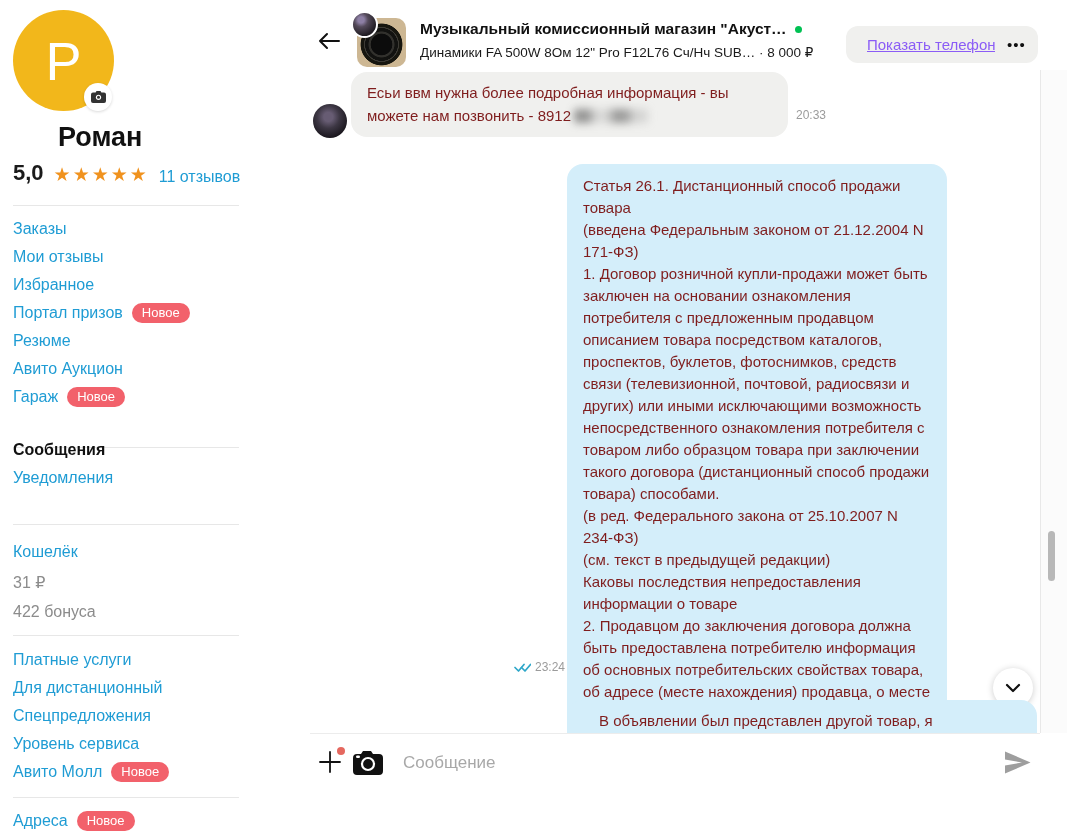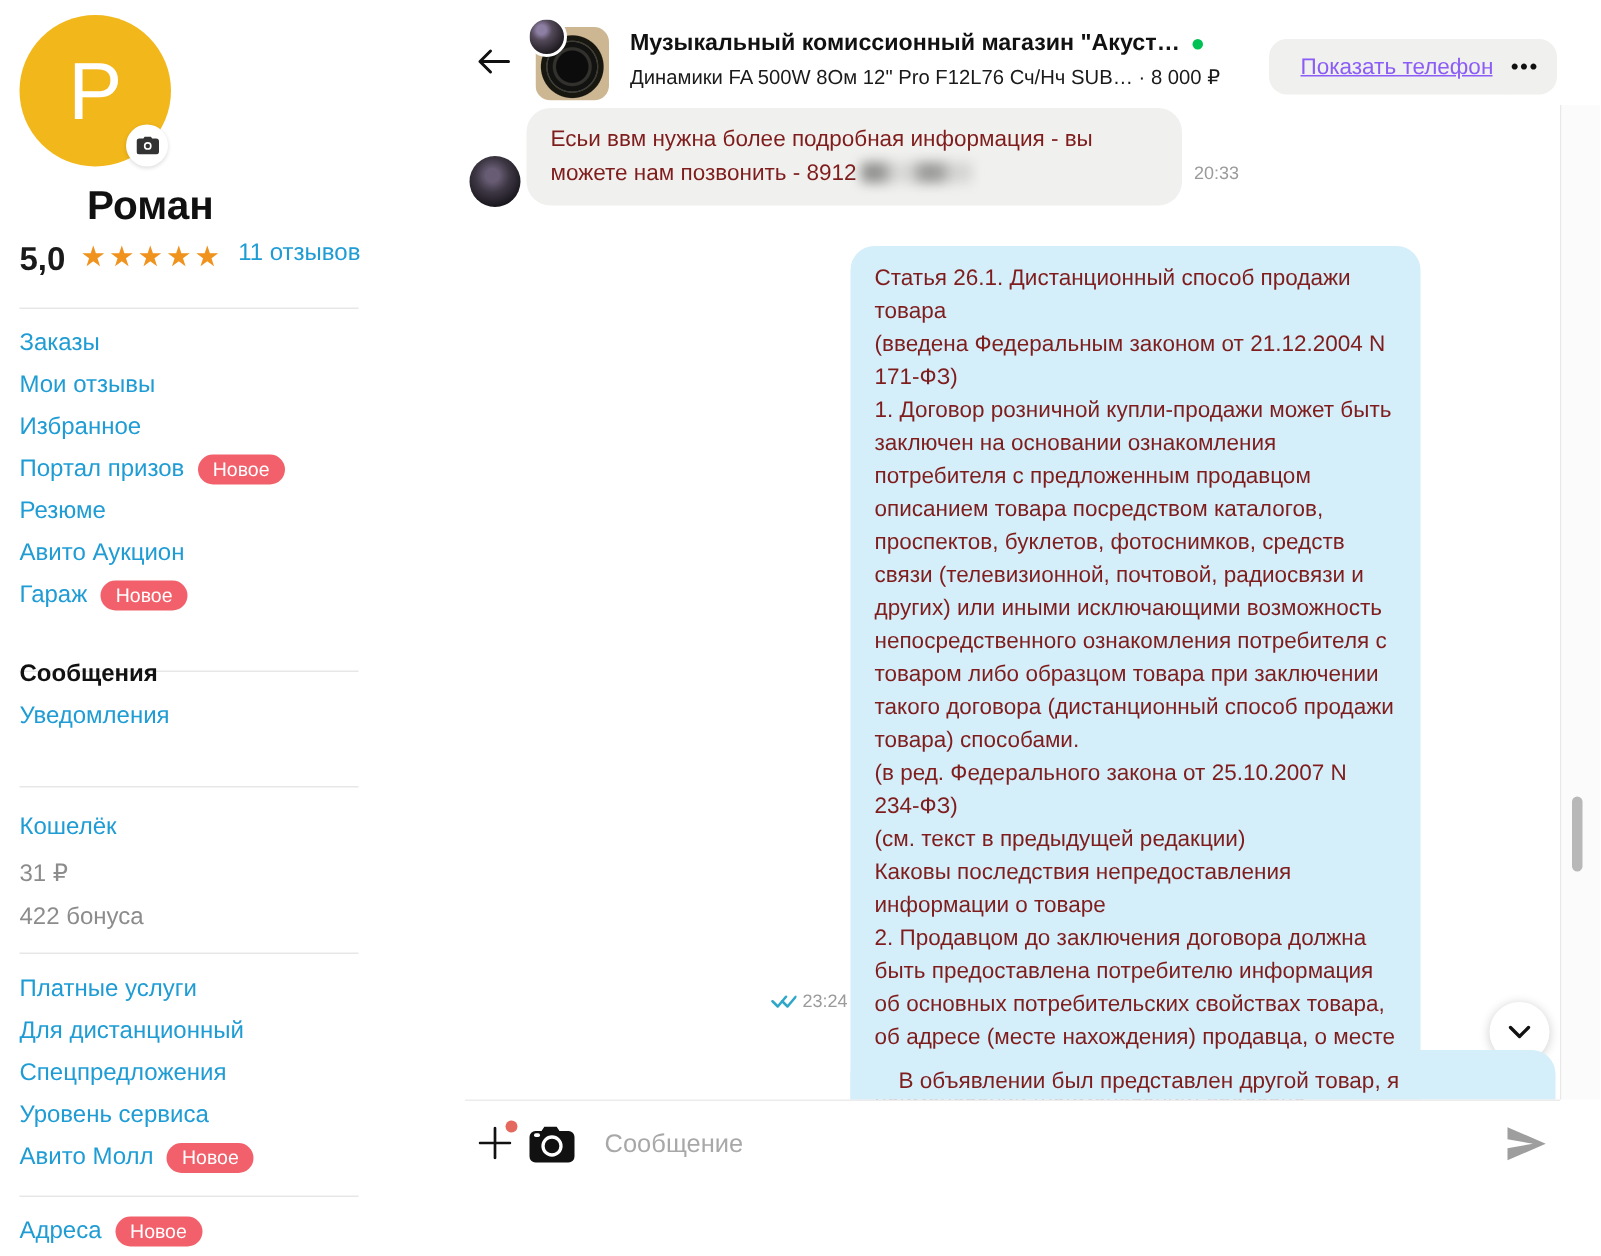--- a/index.html
+++ b/index.html
@@ -11,21 +11,21 @@
   }
   .abs { position:absolute; }
 
   
   .avatar { left:13px; top:10px; width:101px; height:101px; border-radius:50%;
     background:var(--brand-yellow,#f2b71b); display:flex; align-items:center; justify-content:center;
     color:#fff; font-size:54px; font-weight:400; cursor:pointer; }
   .camera-badge { left:84px; top:83px; width:28px; height:28px; border-radius:50%;
     background:#fff; box-shadow:0 1px 3px rgba(0,0,0,.15); display:flex; align-items:center; justify-content:center; cursor:pointer; }
   .profile-name { left:13px; top:122px; font-size:27px; font-weight:700; color:#111;margin-left:45px; }
-  .rating-row { left:13px; top:160px; display:flex; align-items:flex-start; }
+  .rating-row { left:13px; top:160px; display:flex; align-items:flex-end; }
   .rating-value { font-size:22px; font-weight:700; }
   .stars { font-size:19px; letter-spacing:2px; color:var(--star-orange,#f0921e); margin-left:10px; }
   .reviews-link { font-size:16px; margin-left:10px; }
   .link { color:var(--link,#1f9cd4); cursor:pointer; }
   .sidebar-divider { left:13px; width:226px; height:1px; background:#e7e7e7; }
   .nav-list { left:13px; width:240px; display:flex; flex-direction:column; }
   .nav-item { height:28px; display:flex; align-items:center; font-size:16px; }
   .nav-item .link-label { color:var(--link,#1f9cd4); cursor:pointer; }
   .badge { background:var(--badge-red,#f2616b); color:#fff; border-radius:11px;
     font-size:13px; line-height:20px; padding:0 10px; margin-left:9px; display:inline-block; }

